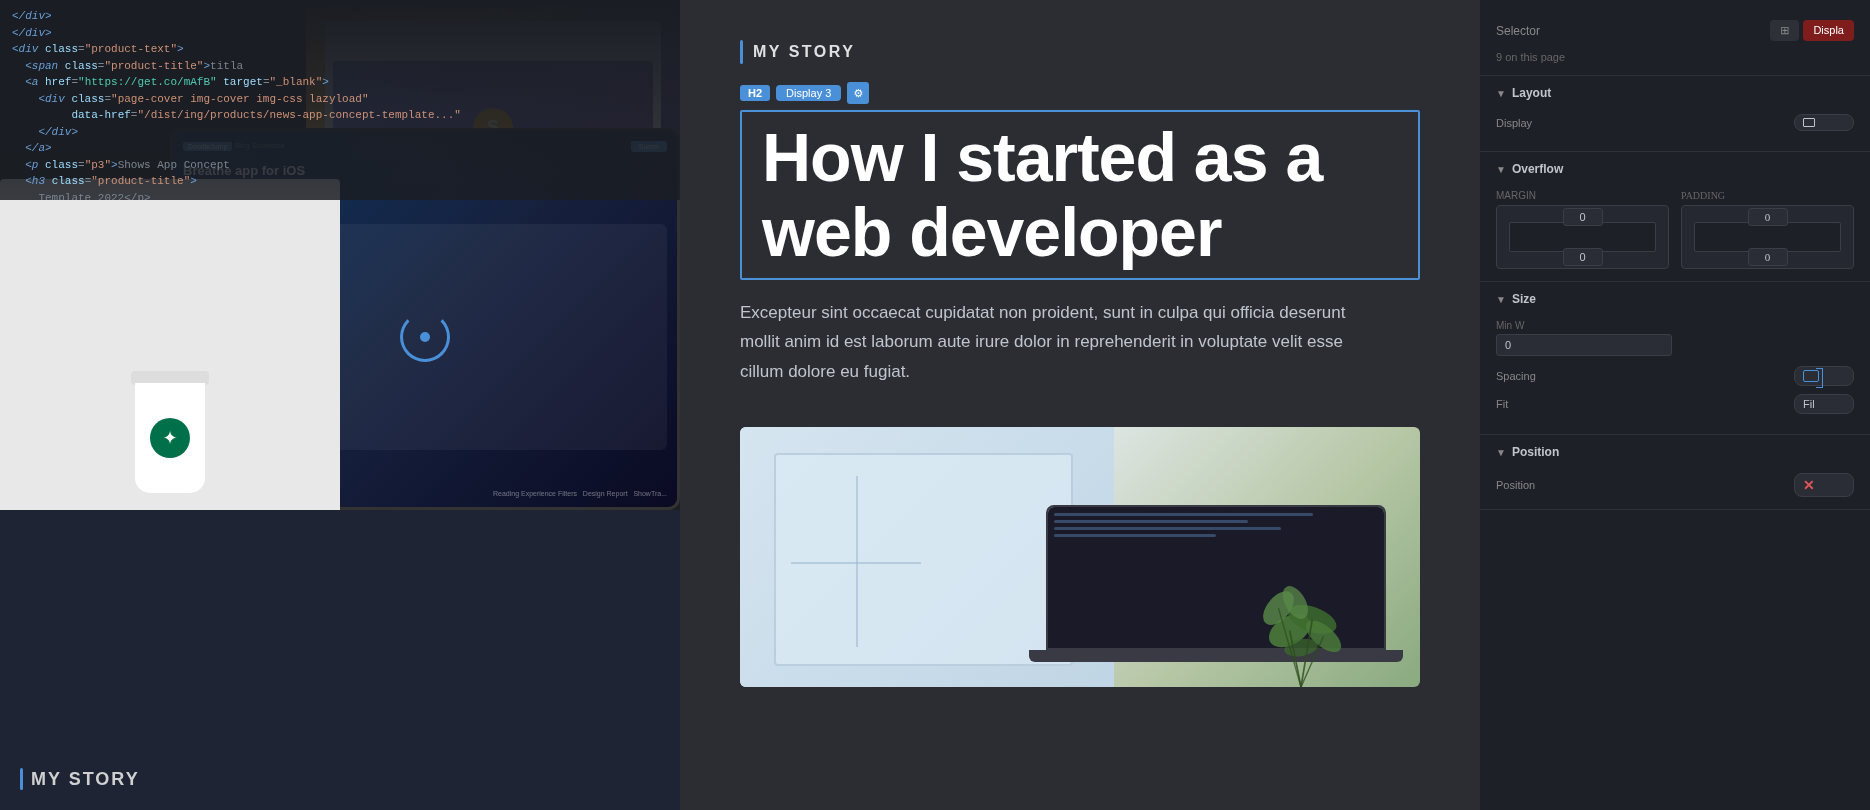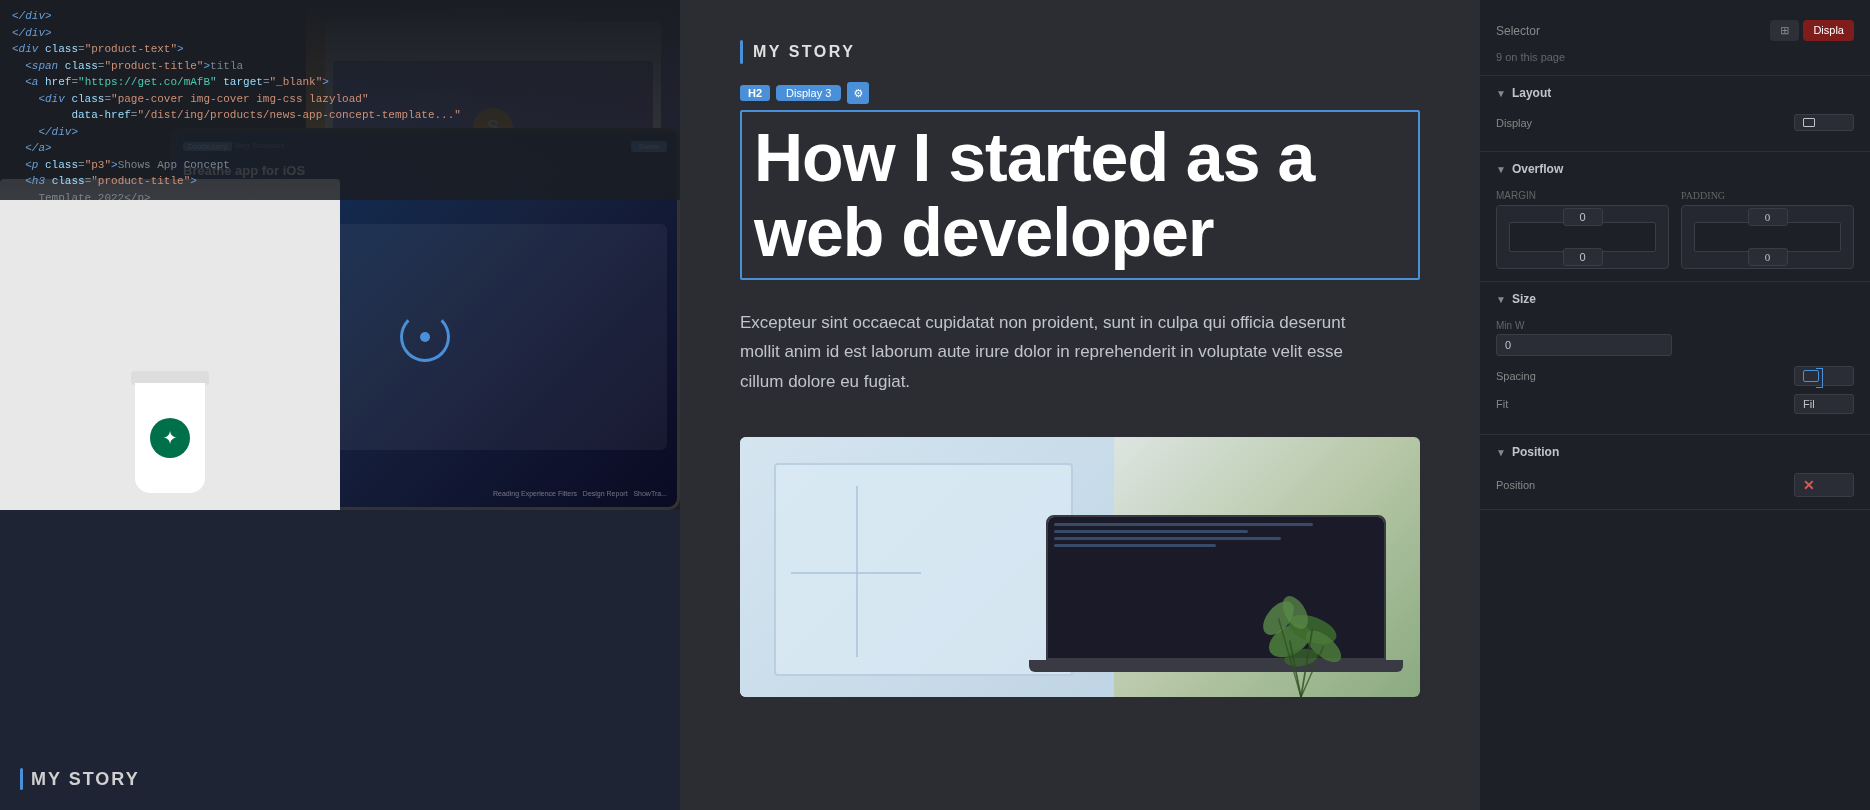--- a/index.html
+++ b/index.html
@@ -322,22 +322,22 @@
       justify-content: center;
       color: white;
       font-size: 11px;
       cursor: pointer;
     }
 
     
     .selected-heading-wrapper {
       border: 2px solid #4a90d9;
       border-radius: 2px;
-      padding: 8px 12px;
-      margin-bottom: 28px;
+      padding: 8px 20px;
+      margin-bottom: 18px;
     }
 
     .main-heading {
       color: white;
       font-size: 68px;
       font-weight: 900;
       line-height: 1.1;
       letter-spacing: -1px;
     }
 
@@ -542,21 +542,21 @@
     }
 
     .prop-label {
       color: #888;
       font-size: 11px;
     }
 
     .prop-value-box {
       background: #2a2d35;
       border: 1px solid #3a3d45;
-      border-radius: 3px;
+      border-radius: 8px;
       padding: 3px 8px;
       color: #c0c4cc;
       font-size: 11px;
       min-width: 60px;
       text-align: center;
       display: flex;
       align-items: center;
       gap: 4px;
     }
 

